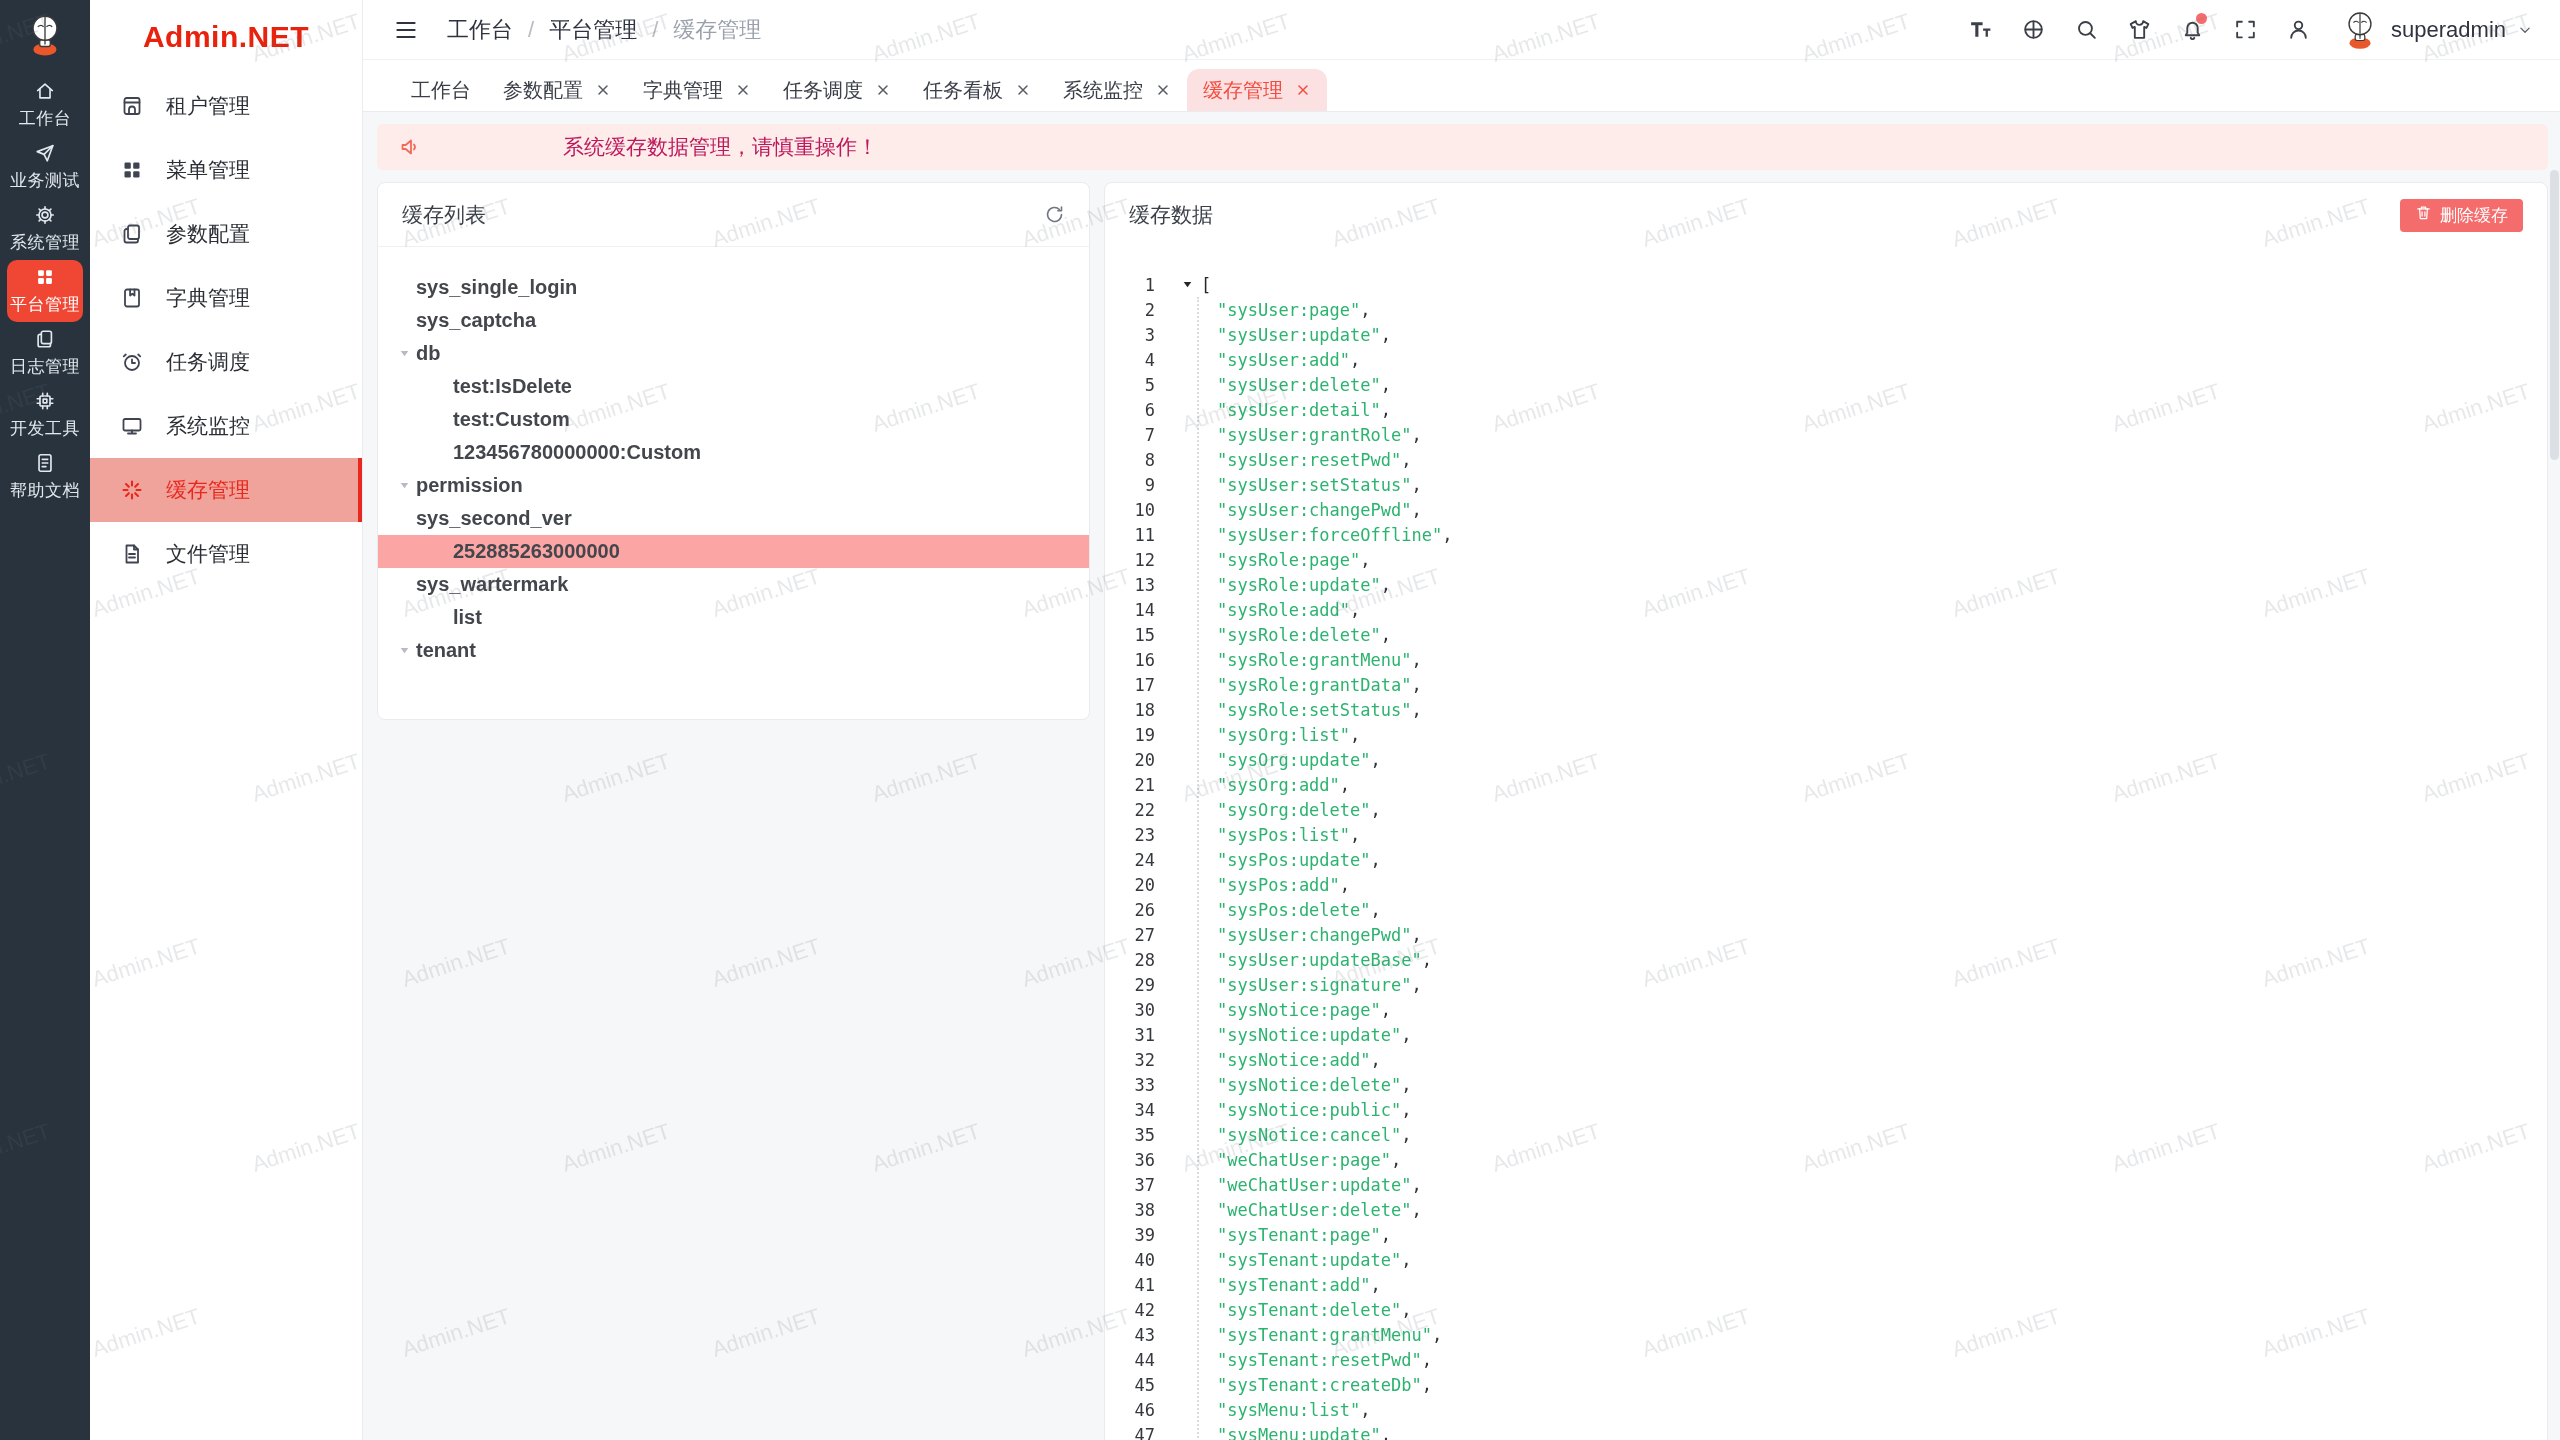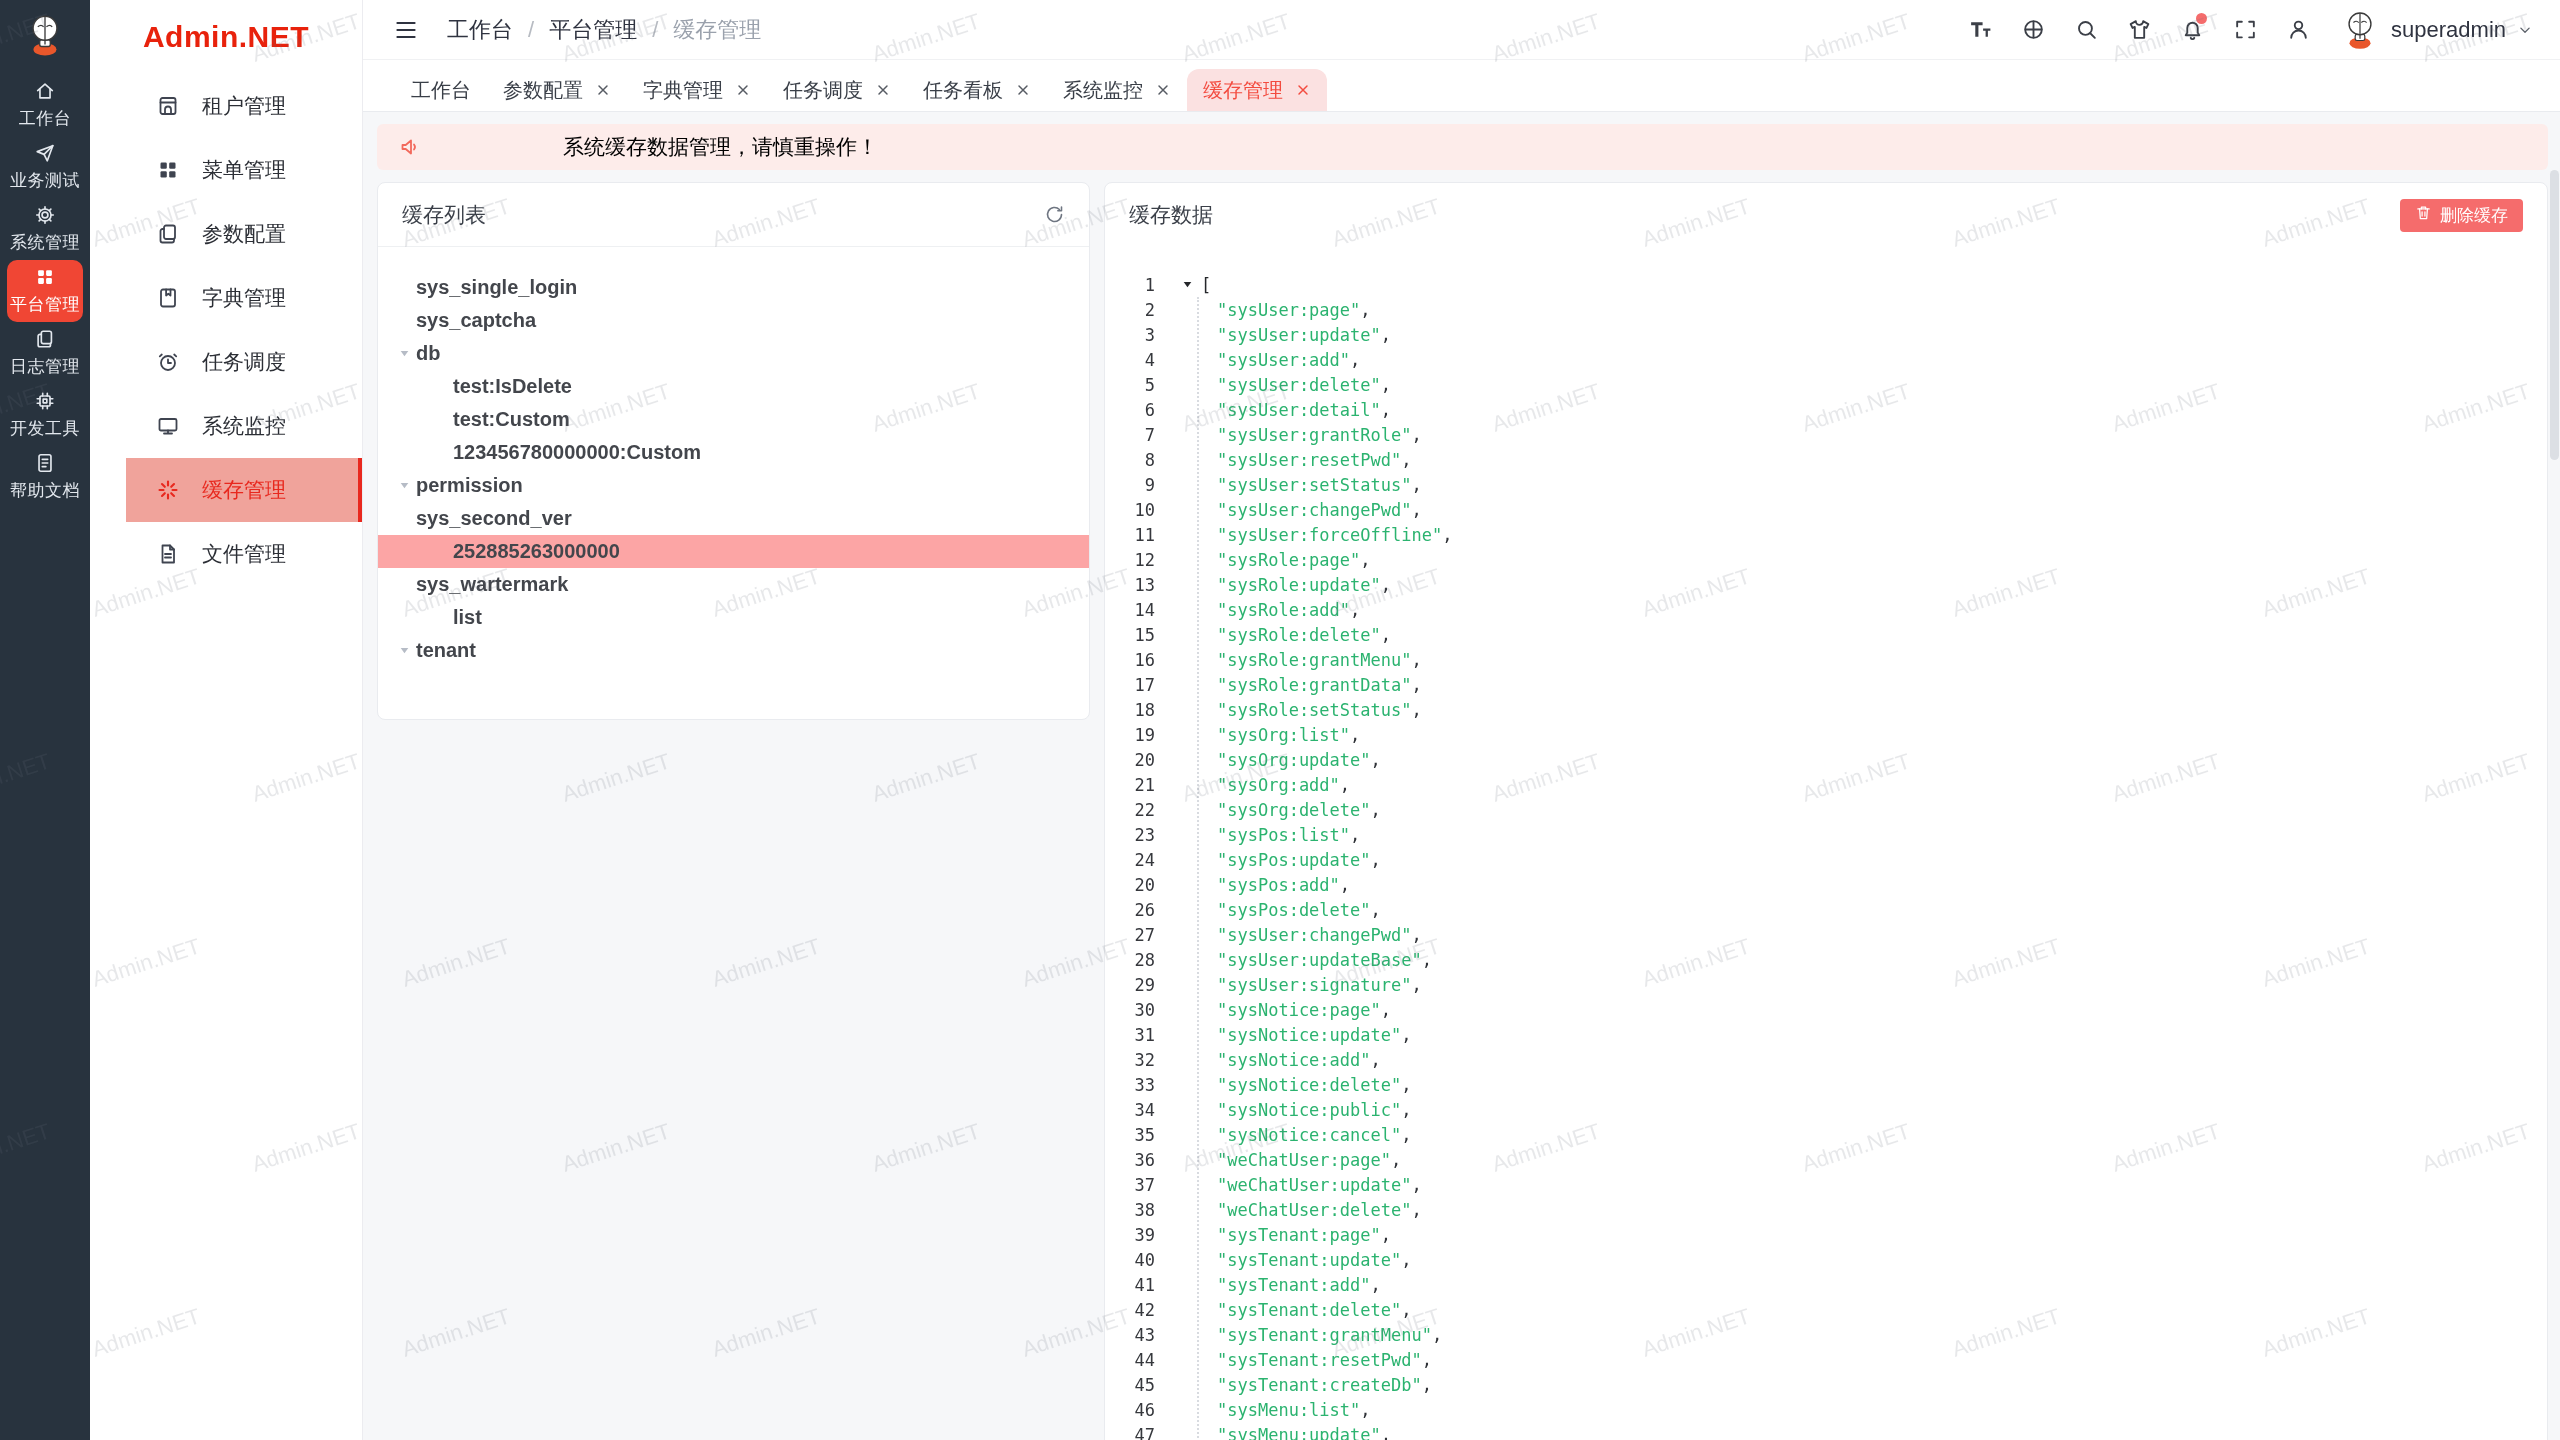--- a/index.html
+++ b/index.html
@@ -15,21 +15,21 @@
   .rail-logo { height:74px; display:flex; align-items:center; justify-content:center; }
   .rail-logo svg { width:46px; height:46px; }
   .rail-item { height:62px; margin:0 7px; border-radius:10px; display:flex; flex-direction:column; align-items:center; justify-content:center; gap:5px; cursor:pointer; }
   .rail-item .ic svg { width:22px; height:22px; display:block; }
   .rail-label { font-size:17px; letter-spacing:0.5px; }
   .rail-item.active { background:#f04634; color:#ffffff; }
 
   
   .submenu { width:273px; background:#ffffff; border-right:1px solid #ececf0; flex-shrink:0; display:flex; flex-direction:column; z-index:2; }
   .logo-text { height:74px; line-height:74px; text-align:center; color:#e8220c; font-weight:bold; font-size:30px; letter-spacing:0.5px; }
-  .submenu-item { height:64px; display:flex; align-items:center; padding-left:30px; gap:22px; font-size:21px; color:#2c2f36; cursor:pointer; position:relative;margin-left:36px; }
+  .submenu-item { height:64px; display:flex; align-items:center; padding-left:30px; gap:22px; font-size:21px; color:#2c2f36; cursor:pointer; position:relative; }
   .submenu-item .ic { color:#3f4450; display:flex; }
   .submenu-item .ic svg { width:24px; height:24px; display:block; }
   .submenu-item.active { background:#f0a39b; color:#e8281e; }
   .submenu-item.active .ic { color:#e8281e; }
   .submenu-item.active::after { content:""; position:absolute; right:0; top:0; bottom:0; width:4px; background:#e8281e; }
 
   
   .main { flex:1; display:flex; flex-direction:column; min-width:0; background:#f6f7f9; }
   .topbar { height:60px; background:#fff; border-bottom:1px solid #f0f1f3; display:flex; align-items:center; padding:0 26px; flex-shrink:0; }
   .collapse-btn { width:34px; height:34px; display:flex; align-items:center; justify-content:center; color:#2f3340; cursor:pointer; }
@@ -50,21 +50,21 @@
   
   .tabbar { height:52px; background:#fff; border-bottom:1px solid #e9ebef; display:flex; align-items:flex-end; padding-left:32px; flex-shrink:0; }
   .tab { height:42px; display:flex; align-items:center; gap:12px; padding:0 16px; font-size:20px; color:#3a3f48; cursor:pointer; border-radius:12px 12px 0 0; }
   .tab .close-icon { display:flex; color:#565b63; cursor:pointer; }
   .tab .close-icon svg { width:16px; height:16px; }
   .tab.active { background:#fbe1e1; color:#f34b3f; }
   .tab.active .close-icon { color:#f34b3f; }
 
   
   .content { flex:1; padding:12px 12px 0 14px; position:relative; overflow:hidden; }
-  .alert { height:46px; background:#fdecea; border-radius:6px; display:flex; align-items:center; padding:12px 22px; color:#000000; font-size:21px; }
+  .alert { height:46px; background:#fdecea; border-radius:6px; display:flex; align-items:center; padding:12px 22px; color:#be185d; font-size:21px; }
   .alert .ic { display:flex; color:#f2695c; }
   .alert .ic svg { width:24px; height:24px; }
   .alert-text { margin-left:140px; }
 
   .panels { display:flex; gap:14px; margin-top:12px; height:1320px; align-items:flex-start; }
   .panel { background:#fff; border:1px solid #e9ebef; border-radius:8px; }
   .panel-header { height:64px; display:flex; align-items:center; padding:0 24px; font-size:21px; color:#3a3f48; flex-shrink:0; }
   .cache-list { width:713px; height:538px; flex-shrink:0; display:flex; flex-direction:column; overflow:hidden; }
   .cache-list .panel-header { border-bottom:1px solid #eef0f2; }
   .refresh-btn { margin-left:auto; color:#6f7682; cursor:pointer; display:flex; }

